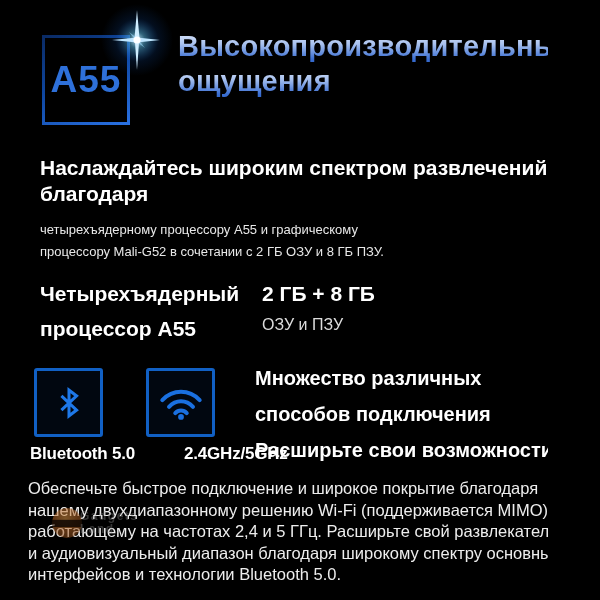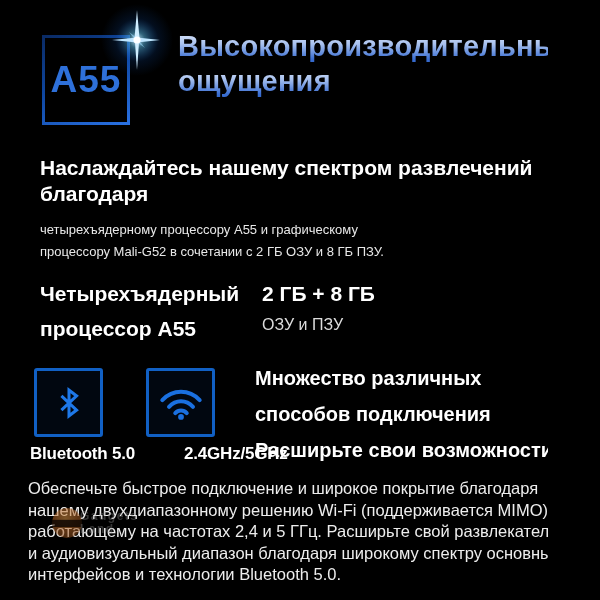--- a/index.html
+++ b/index.html
@@ -96,21 +96,21 @@
     <path d="M37 7 L39.4 34 L37 67 L34.6 34 Z" fill="#cfeeff"></path>
     <path d="M12 37 L37 34.6 L60 37 L37 39.4 Z" fill="#bfe6ff"></path>
     <path d="M29 29 L37 35 L45 45 L37 39 Z" fill="#9fdcff" opacity="0.6"></path>
     <path d="M45 29 L39 35 L29 45 L35 39 Z" fill="#9fdcff" opacity="0.6"></path>
     <circle cx="37" cy="37" r="3.6" fill="#ffffff"></circle>
   </svg>
 
   <div class="hero-title">Высокопроизводительный
 ощущения</div>
 
-  <div class="sec-heading">Наслаждайтесь нашему спектром развлечений
+  <div class="sec-heading">Наслаждайтесь широким спектром развлечений
 благодаря</div>
   <div class="sec-body">четырехъядерному процессору A55 и графическому
 процессору Mali-G52 в сочетании с 2 ГБ ОЗУ и 8 ГБ ПЗУ.</div>
 
   <div class="spec-cpu">
     <div class="spec-title">Четырехъядерный
 процессор A55</div>
   </div>
   <div class="spec-mem">
     <div class="spec-title">2 ГБ + 8 ГБ</div>

